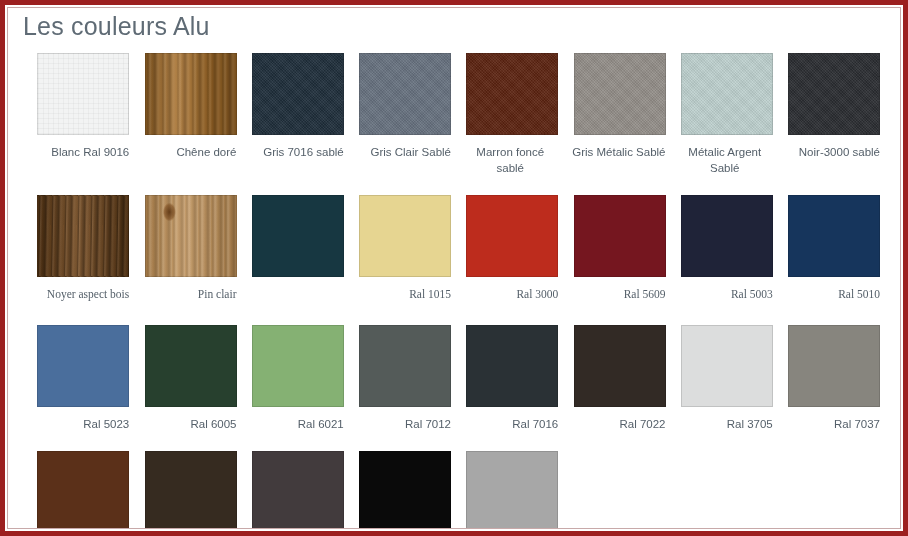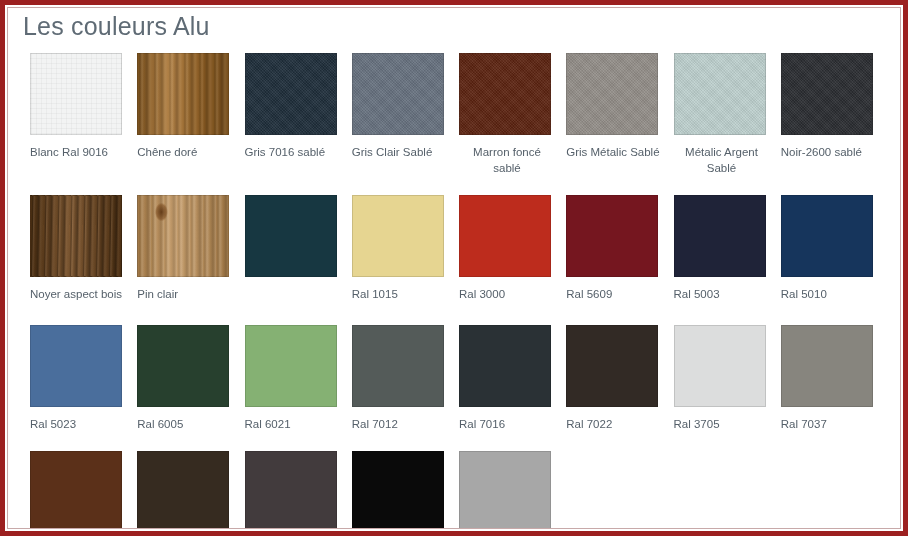--- a/index.html
+++ b/index.html
@@ -70,21 +70,21 @@
     padding: 0 16px 0 18px;
     display: grid;
     grid-template-columns: repeat(8, 1fr);
     column-gap: 0px;
     row-gap: 0px;
   }
 
   .swatch-cell {
     display: flex;
     flex-direction: column;
-    align-items: flex-start;
+    align-items: flex-end;
     width: 100%;
     padding: 0 4px 6px 4px;
     box-sizing: border-box;
   }
 
   .swatch-chip {
     width: 92px;
     height: 82px;
     box-sizing: border-box;
     border: 1px solid rgba(0,0,0,0.12);
@@ -98,21 +98,21 @@
     font-size: 11.5px;
     line-height: 1.45;
     color: #55606a;
     text-align: center;
     max-width: 96px;
     word-wrap: break-word;
   }
 
   
   .row-1 .swatch-cell { min-height: 118px; }
-  .row-2 .swatch-cell { min-height: 118px; }
+  .row-2 .swatch-cell { min-height: 118px; font-family: Liberation Serif, serif; }
   .row-3 .swatch-cell { min-height: 104px; }
   .row-4 .swatch-cell { min-height: 118px; }
 </style>
 </head>
 <body>
 
 <div id="page">
   <div class="frame-outer">
     <div class="frame-mid">
       <div class="frame-inner"></div>
@@ -146,21 +146,21 @@
         <div class="swatch-cell">
           <div class="swatch-chip" style="background-color: rgb(147, 142, 136); background-image: repeating-linear-gradient(45deg, rgba(255, 255, 255, 0.05) 0px, rgba(255, 255, 255, 0.05) 1px, rgba(0, 0, 0, 0.05) 1px, rgba(0, 0, 0, 0.05) 2px), repeating-linear-gradient(-45deg, rgba(255, 255, 255, 0.04) 0px, rgba(255, 255, 255, 0.04) 1px, rgba(0, 0, 0, 0.04) 1px, rgba(0, 0, 0, 0.04) 2px);"></div>
           <div class="swatch-label">Gris Métalic Sablé</div>
         </div>
         <div class="swatch-cell">
           <div class="swatch-chip" style="background-color: rgb(189, 208, 206); background-image: repeating-linear-gradient(45deg, rgba(255, 255, 255, 0.05) 0px, rgba(255, 255, 255, 0.05) 1px, rgba(0, 0, 0, 0.05) 1px, rgba(0, 0, 0, 0.05) 2px), repeating-linear-gradient(-45deg, rgba(255, 255, 255, 0.04) 0px, rgba(255, 255, 255, 0.04) 1px, rgba(0, 0, 0, 0.04) 1px, rgba(0, 0, 0, 0.04) 2px);"></div>
           <div class="swatch-label">Métalic Argent Sablé</div>
         </div>
         <div class="swatch-cell">
           <div class="swatch-chip" style="background-color: rgb(43, 45, 49); background-image: repeating-linear-gradient(45deg, rgba(255, 255, 255, 0.05) 0px, rgba(255, 255, 255, 0.05) 1px, rgba(0, 0, 0, 0.05) 1px, rgba(0, 0, 0, 0.05) 2px), repeating-linear-gradient(-45deg, rgba(255, 255, 255, 0.04) 0px, rgba(255, 255, 255, 0.04) 1px, rgba(0, 0, 0, 0.04) 1px, rgba(0, 0, 0, 0.04) 2px);"></div>
-          <div class="swatch-label">Noir-2600 sablé</div>
+          <div class="swatch-label">Noir-3000 sablé</div>
         </div>
       </div>
     <div class="swatch-grid row-2" id="grid-row-2">
         <div class="swatch-cell">
           <div class="swatch-chip" style="background-color: rgb(116, 72, 28); background-image: repeating-linear-gradient(91deg, rgba(0, 0, 0, 0) 0px, rgba(0, 0, 0, 0.3) 2px, rgba(255, 255, 255, 0.08) 3px, rgba(0, 0, 0, 0.12) 5px, rgba(0, 0, 0, 0.34) 8px, rgba(255, 255, 255, 0.05) 10px, rgba(0, 0, 0, 0.06) 13px), linear-gradient(90deg, rgba(0, 0, 0, 0.3), rgba(255, 255, 255, 0.1) 45%, rgba(0, 0, 0, 0.32));"></div>
           <div class="swatch-label">Noyer aspect bois</div>
         </div>
         <div class="swatch-cell">
           <div class="swatch-chip" style="background-color: rgb(192, 143, 83); background-image: radial-gradient(9px 13px at 26% 20%, rgba(90, 50, 15, 0.85) 0%, rgba(120, 72, 28, 0.55) 55%, rgba(0, 0, 0, 0) 72%), repeating-linear-gradient(90deg, rgba(0, 0, 0, 0) 0px, rgba(0, 0, 0, 0.13) 2px, rgba(255, 255, 255, 0.16) 4px, rgba(0, 0, 0, 0.03) 7px, rgba(0, 0, 0, 0.17) 10px, rgba(255, 255, 255, 0.12) 13px), linear-gradient(90deg, rgba(0, 0, 0, 0.14), rgba(255, 255, 255, 0.16) 40%, rgba(0, 0, 0, 0.16));"></div>
           <div class="swatch-label">Pin clair</div>

